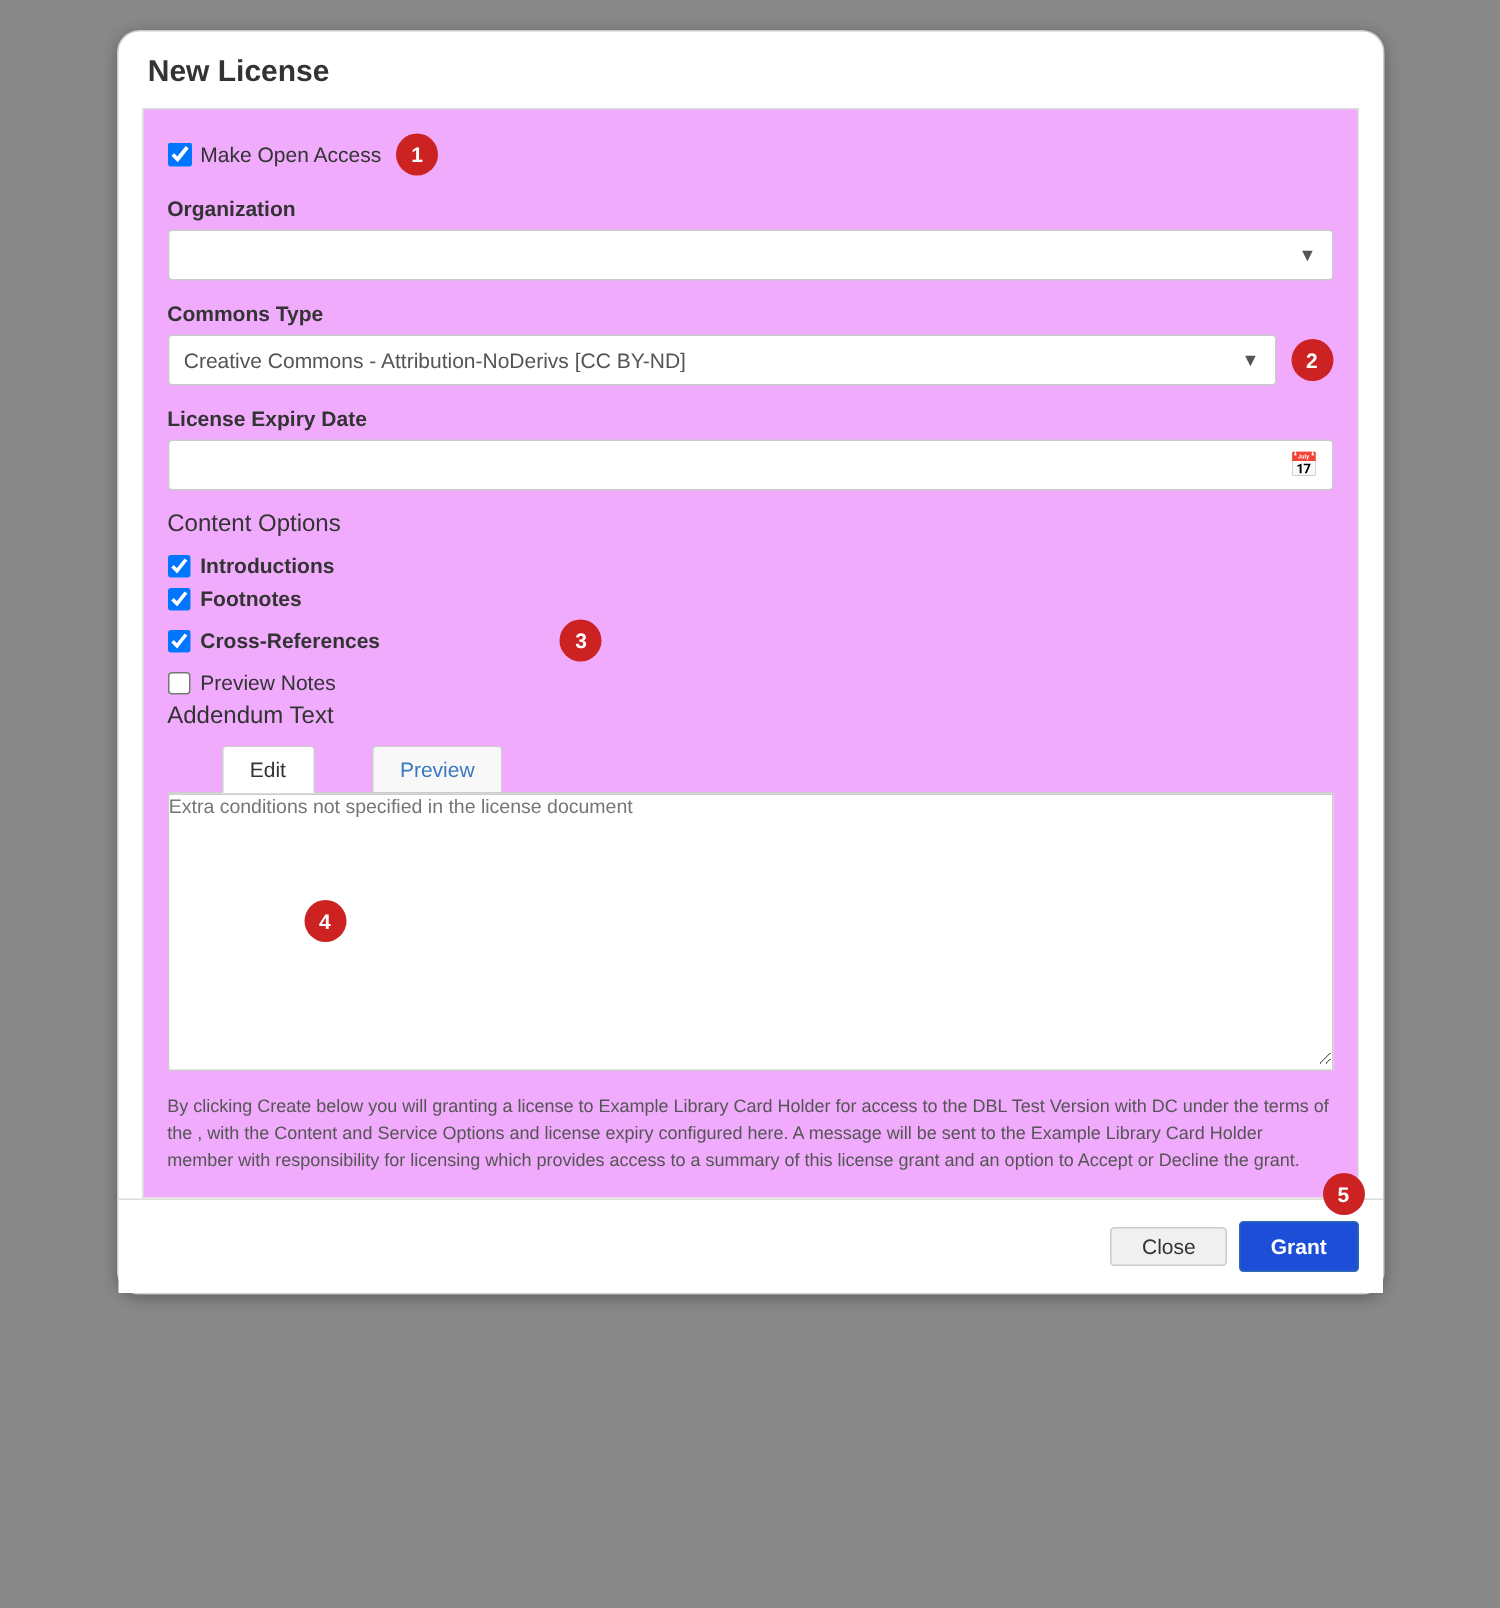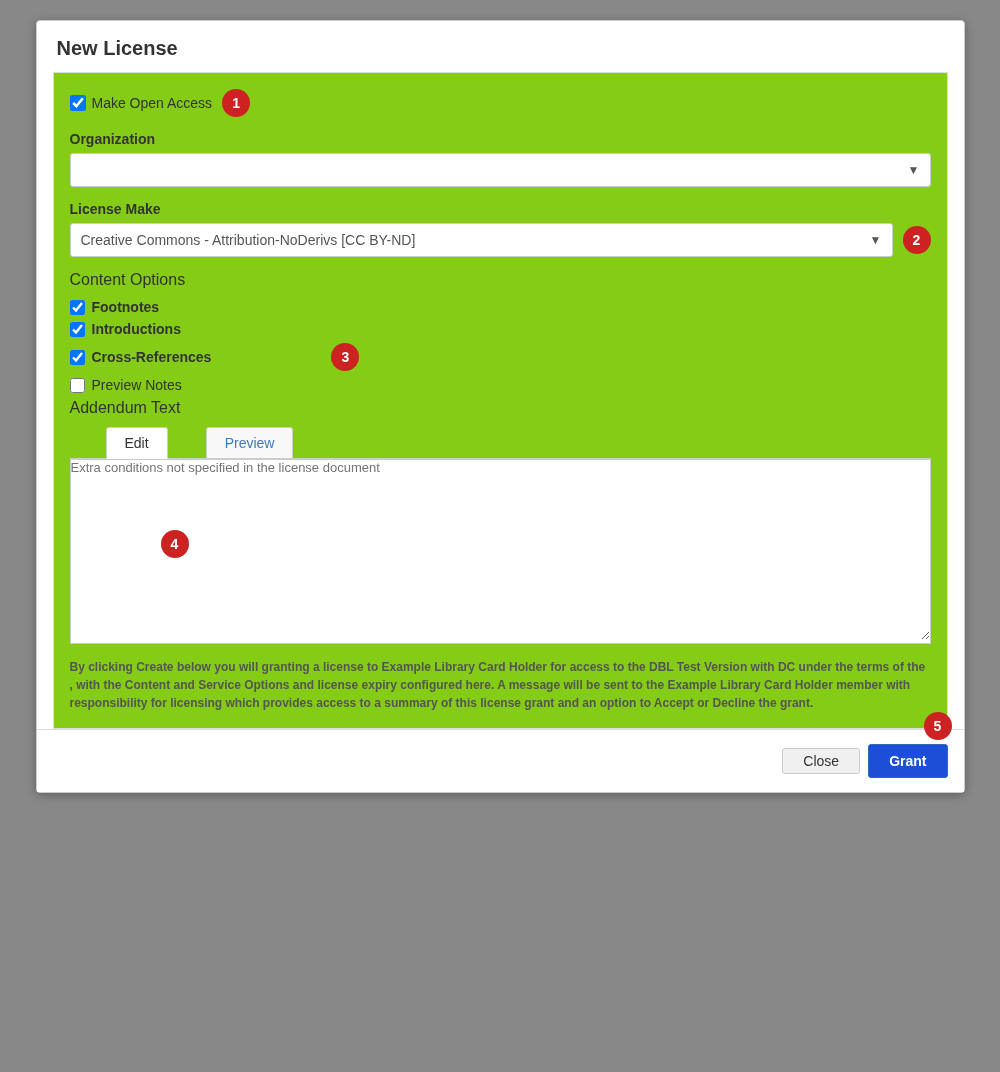--- a/index.html
+++ b/index.html
@@ -9,34 +9,34 @@
       font-size: 14px;
       display: flex;
       justify-content: center;
       align-items: flex-start;
       min-height: 1072px;
       padding: 20px;
     }
     .dialog {
       background: #fff;
       border: 1px solid #ccc;
-      border-radius: 4px;
-      width: 929px;
+      border-radius: 15px;
+      width: 845px;
       padding: 0;
       box-shadow: 0 2px 10px rgba(0,0,0,0.3);
     }
     .dialog-title {
       font-size: 20px;
       font-weight: bold;
       color: #333;
       padding: 16px 20px 12px 20px;
       border-bottom: none;
     }
     .dialog-body {
-      background: #84cc16;
+      background: #f0abfc;
       margin: 0 16px 0 16px;
       padding: 16px;
       border: 1px solid #ddd;
     }
     .open-access-row {
       display: flex;
       align-items: center;
       margin-bottom: 14px;
       position: relative;
     }
@@ -206,21 +206,20 @@
       resize: vertical;
       outline: none;
       font-family: Arial, Helvetica, sans-serif;
       background: #fff;
     }
     .info-text {
       font-size: 12px;
       color: #555;
       line-height: 1.5;
       margin-top: 12px;
-      font-weight: bold;
     }
     .dialog-footer {
       display: flex;
       justify-content: flex-end;
       align-items: center;
       padding: 14px 16px;
       border-top: 1px solid #ddd;
       background: #fff;
       gap: 8px;
       position: relative;
@@ -262,42 +261,49 @@
       <div class="field-label">Organization</div>
       <div class="select-wrapper">
         <select>
           <option value=""></option>
         </select>
         <span class="select-arrow">▼</span>
       </div>
     </div>
 
     <div class="field-group">
-      <div class="field-label">License Make</div>
+      <div class="field-label">Commons Type</div>
       <div class="license-type-row">
         <div class="select-wrapper">
           <select>
             <option value="cc-by-nd">Creative Commons - Attribution-NoDerivs [CC BY-ND]</option>
           </select>
           <span class="select-arrow">▼</span>
         </div>
         <span class="badge" style="margin-left:10px;">2</span>
       </div>
     </div>
 
+    <div class="field-group">
+      <div class="field-label">License Expiry Date</div>
+      <div class="date-wrapper">
+        <input type="text" style="">
+        <span class="calendar-icon">📅</span>
+      </div>
+    </div>
 
     <div class="content-options-section">
       <div class="content-options-title">Content Options</div>
       <div class="checkbox-row">
         <input type="checkbox" checked="" style="">
-        <span class="checkbox-label">Footnotes</span>
+        <span class="checkbox-label">Introductions</span>
       </div>
       <div class="checkbox-row">
         <input type="checkbox" checked="" style="">
-        <span class="checkbox-label">Introductions</span>
+        <span class="checkbox-label">Footnotes</span>
       </div>
       <div class="checkbox-row" style="position:relative;">
         <input type="checkbox" checked="" style="">
         <span class="checkbox-label">Cross-References</span>
         <span class="badge" style="margin-left:120px;">3</span>
       </div>
       <div class="checkbox-row">
         <input type="checkbox" style="">
         <span class="checkbox-label" style="font-weight:normal;">Preview Notes</span>
       </div>

